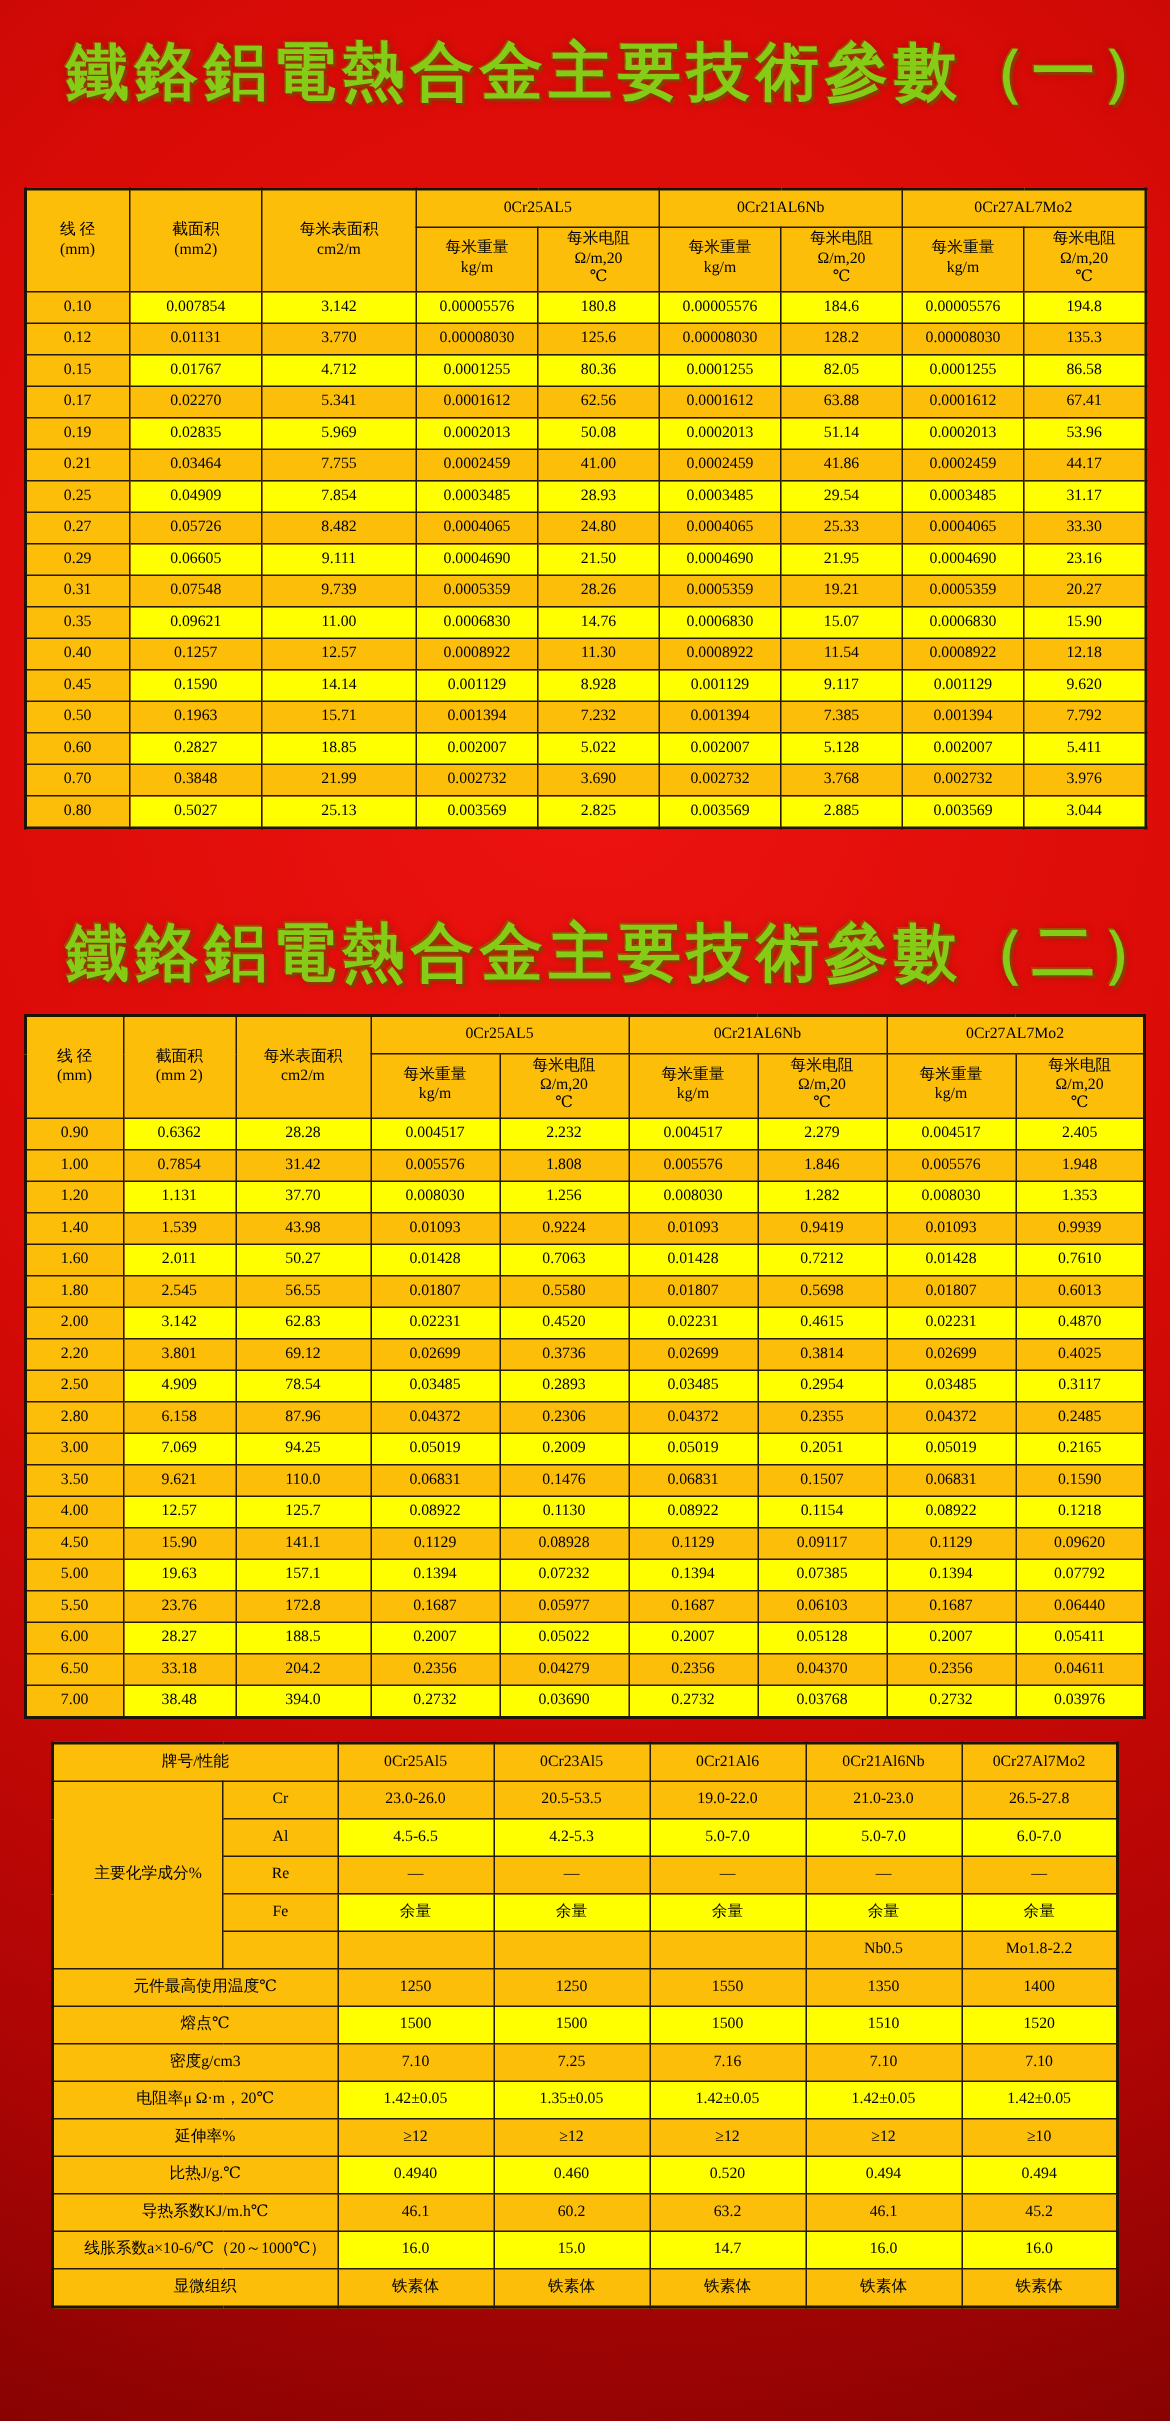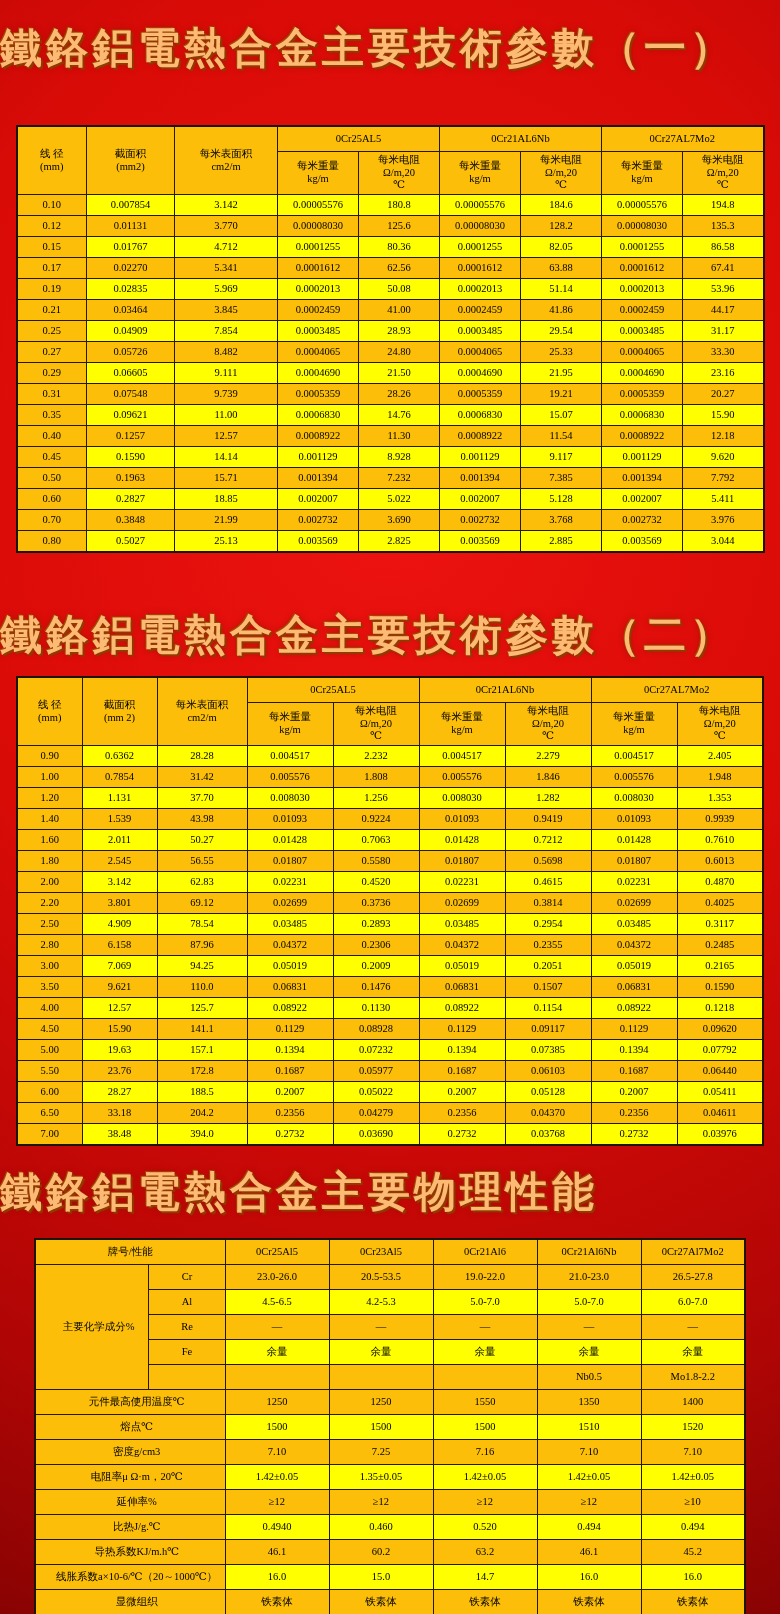--- a/index.html
+++ b/index.html
@@ -4,23 +4,23 @@
 <style>
   html,body{margin:0;padding:0;}
   body{
     width:780px;min-height:1614px;
     background:radial-gradient(ellipse 150% 80% at 50% 30%, #ee1310 0%, #d90b07 40%, #ae0505 75%, #7c0202 100%) #b00505;
     font-family:"Liberation Serif","DejaVu Serif",serif;
     overflow:hidden;
   }
   .poster{width:780px;padding-top:16px;}
   .title{
-    margin:0;text-align:left;
+    margin:0;text-align:right;
     font-family:"DejaVu Serif","Liberation Serif",serif;
-    font-weight:bold;color:#fdba74;
+    font-weight:bold;color:#84cc16;
     font-size:42px;line-height:63px;letter-spacing:4px;
     text-shadow:2px 2px 1px #8f3c00, -1px -1px 0 #a34b00, 0 0 6px rgba(120,20,0,.6);
     white-space:nowrap;
   }
   #title1{margin-top:0;}
   #title2{margin-top:50px;}
   #title3{margin-top:14px;}
   table{border-collapse:collapse;margin:0 auto;table-layout:fixed;background:#fcbe08;}
   .param-table{width:746px;border:2px solid #1c1405;}
   #table1{margin-top:46px;}
@@ -143,21 +143,21 @@
           <td class="yellow">0.0002013</td>
           <td class="yellow">50.08</td>
           <td class="yellow">0.0002013</td>
           <td class="yellow">51.14</td>
           <td class="yellow">0.0002013</td>
           <td class="yellow">53.96</td>
         </tr>
         <tr>
           <td class="amber">0.21</td>
           <td class="amber">0.03464</td>
-          <td class="amber">3.845</td>
+          <td class="amber">7.755</td>
           <td class="amber">0.0002459</td>
           <td class="amber">41.00</td>
           <td class="amber">0.0002459</td>
           <td class="amber">41.86</td>
           <td class="amber">0.0002459</td>
           <td class="amber">44.17</td>
         </tr>
         <tr>
           <td class="amber">0.25</td>
           <td class="yellow">0.04909</td>
@@ -532,21 +532,20 @@
           <td class="yellow">0.2732</td>
           <td class="yellow">0.03690</td>
           <td class="yellow">0.2732</td>
           <td class="yellow">0.03768</td>
           <td class="yellow">0.2732</td>
           <td class="yellow">0.03976</td>
         </tr>
       </tbody>
   </table>
 
-  <h1 id="title3" class="title">鐵鉻鋁電熱合金主要物理性能</h1>
 
   <table id="table3">
     <colgroup>
       <col style="width:114px">
         <col style="width:76px">
       <col style="width:104px">
         <col style="width:104px">
         <col style="width:104px">
       <col style="width:104px">
         <col style="width:104px">

